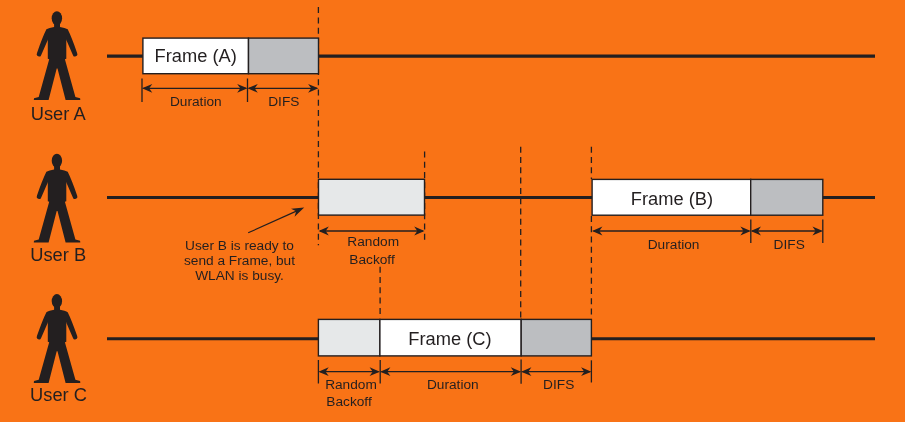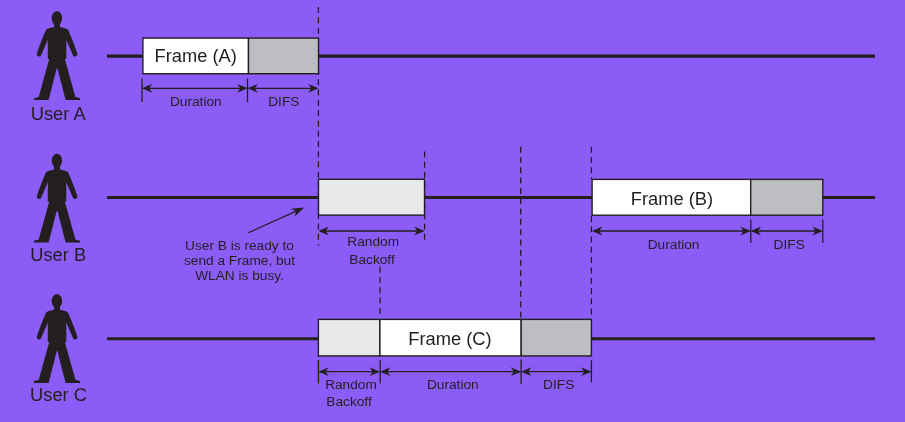--- a/index.html
+++ b/index.html
@@ -1,16 +1,16 @@
 <!DOCTYPE html>
 <html><head>
 <meta charset="utf-8">
 <style>
   html,body{margin:0;padding:0;background:#ffffff;}
-  #canvas{position:relative;width:905px;height:422px;background:#8b5cf6;overflow:hidden;}
+  #canvas{position:relative;width:905px;height:422px;background:#f97316;overflow:hidden;}
   svg text{font-family:"Liberation Sans", sans-serif;fill:#231f20;}
 </style>
 </head>
 <body>
 <div id="canvas">
 <svg width="905" height="422" viewBox="0 0 905 422">
   <g stroke="#231f20" stroke-width="3.1">
     <line x1="107" y1="56.1" x2="875" y2="56.1"></line>
     <line x1="107" y1="197.5" x2="875" y2="197.5"></line>
     <line x1="107" y1="338.7" x2="875" y2="338.7"></line>

